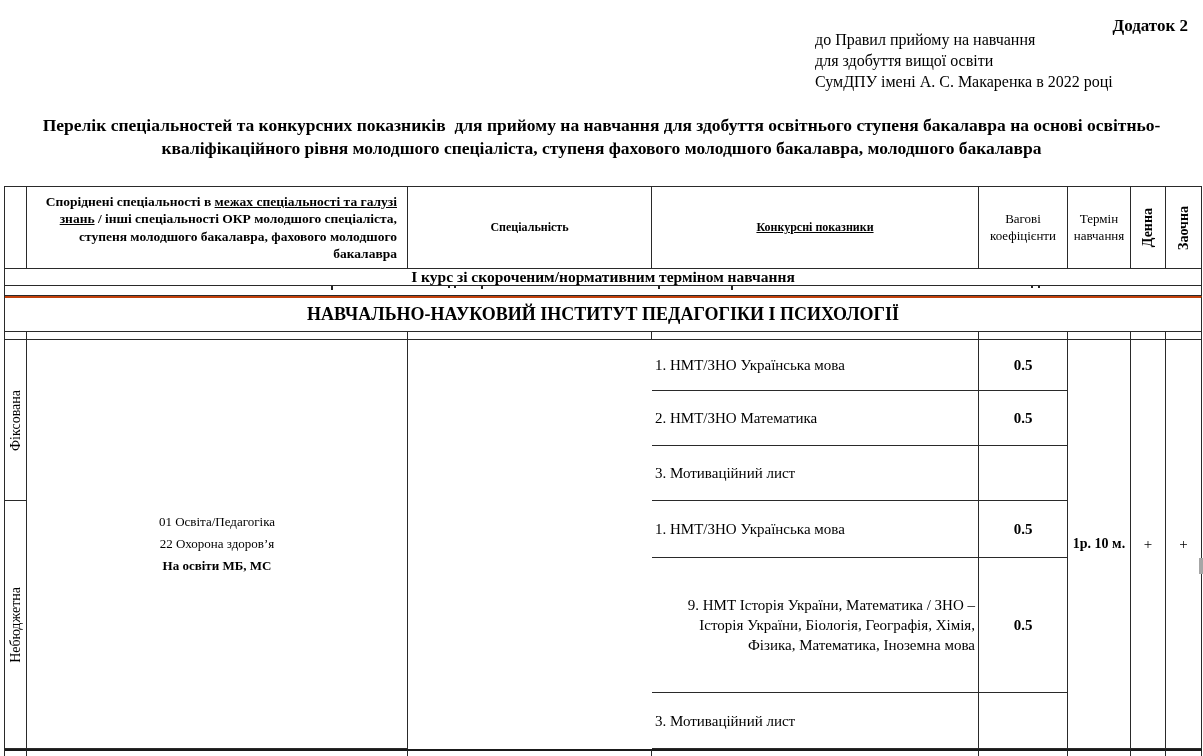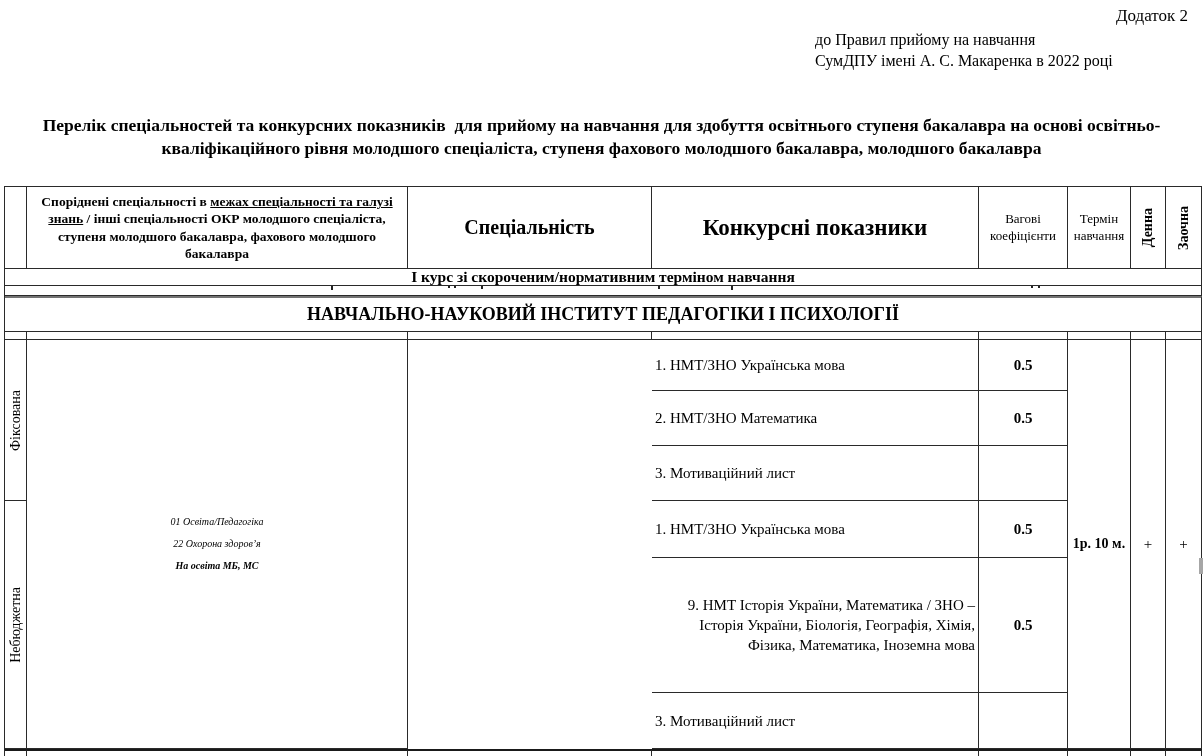--- a/index.html
+++ b/index.html
@@ -1,54 +1,54 @@
 <!DOCTYPE html>
 <html><head>
 <meta charset="utf-8">
 <style>
   html,body{margin:0;padding:0;background:#fff;}
   .page{position:relative;width:1203px;height:756px;background:#fff;overflow:hidden;
         font-family:"Liberation Serif","DejaVu Serif",serif;color:#000;}
   
-  .appendix-label{position:absolute;top:6px;right:15px;font-size:17px;font-weight:normal;}
+  .appendix-label{position:absolute;top:16px;right:15px;font-size:17px;font-weight:bold;}
   .appendix-lines{position:absolute;top:29px;left:815px;font-size:16px;line-height:21px;}
   
   .doc-title{position:absolute;top:114px;left:30px;width:1143px;text-align:center;
              font-size:17.5px;font-weight:bold;line-height:23px;white-space:pre-wrap;}
   
   .tbl{position:absolute;top:186px;left:4px;display:grid;
        grid-template-columns:22px 381px 244px 327px 89px 63px 35px 36px;
        grid-template-rows:82px 17px 10px 36px 8px 51px 55px 55px 57px 135px 56px 8px;
        border-top:1px solid #2a2a2a;border-left:1px solid #2a2a2a;}
   .cell{border-right:1px solid #2a2a2a;border-bottom:1px solid #2a2a2a;
         display:flex;align-items:center;justify-content:center;
         overflow:hidden;box-sizing:border-box;text-align:center;}
   .left{justify-content:flex-start;text-align:right;padding:0 3px;}
   .b{font-weight:bold;}
   .vrl{writing-mode:vertical-rl;transform:rotate(180deg);}
   
   .c-h1{grid-area:1/1/2/2;}
-  .c-h2{grid-area:1/2/2/3;font-size:13.5px;font-weight:bold;line-height:1.28;padding:0 10px;}
+  .c-h2{grid-area:1/2/2/3;font-size:13.5px;font-weight:bold;line-height:1.28;padding:0 10px;text-align:right;}
   .c-h2 .u{text-decoration:underline;}
-  .c-h3{grid-area:1/3/2/4;font-size:20px;font-weight:bold;}
-  .c-h4{grid-area:1/4/2/5;font-size:23px;font-weight:bold;}
+  .c-h3{grid-area:1/3/2/4;font-size:12px;font-weight:bold;}
+  .c-h4{grid-area:1/4/2/5;font-size:12px;font-weight:bold;text-decoration:underline;}
   .c-h5{grid-area:1/5/2/6;font-size:13px;line-height:1.3;}
   .c-h6{grid-area:1/6/2/7;font-size:13px;line-height:1.3;}
   .c-h7{grid-area:1/7/2/8;font-size:14px;font-weight:bold;}
   .c-h8{grid-area:1/8/2/9;font-size:14px;font-weight:bold;}
   
   .c-course{grid-area:2/1/3/9;font-size:15.5px;font-weight:bold;line-height:1;}
   .c-clip{grid-area:3/1/4/9;position:relative;}
-  .c-section{grid-area:4/1/5/9;font-size:18px;font-weight:bold;border-top:2px solid #737373;}
+  .c-section{grid-area:4/1/5/9;font-size:18px;font-weight:bold;border-top:2px solid #c2410c;}
   .sl1{grid-area:5/1/6/2;} .sl2{grid-area:5/2/6/3;} .sl3{grid-area:5/3/6/4;} .sl4{grid-area:5/4/6/5;}
   .sl5{grid-area:5/5/6/6;} .sl6{grid-area:5/6/6/7;} .sl7{grid-area:5/7/6/8;} .sl8{grid-area:5/8/6/9;}
   
   .c-fix{grid-area:6/1/9/2;font-size:14px;}
   .c-neb{grid-area:9/1/12/2;font-size:14px;}
-  .c-rel{grid-area:6/2/12/3;font-size:10px;line-height:22px;font-style:italic;}
+  .c-rel{grid-area:6/2/12/3;font-size:13px;line-height:22px;}
   .c-spec{grid-area:6/3/12/4;font-size:15px;line-height:22px;}
   .c-i1{grid-area:6/4/7/5;} .c-i2{grid-area:7/4/8/5;} .c-i3{grid-area:8/4/9/5;}
   .c-i4{grid-area:9/4/10/5;} .c-i5{grid-area:10/4/11/5;} .c-i6{grid-area:11/4/12/5;}
   .ind{font-size:15px;line-height:20px;}
   .c-w1{grid-area:6/5/7/6;} .c-w2{grid-area:7/5/8/6;} .c-w3{grid-area:8/5/9/6;}
   .c-w4{grid-area:9/5/10/6;} .c-w5{grid-area:10/5/11/6;} .c-w6{grid-area:11/5/12/6;}
   .wv{font-size:15px;font-weight:bold;}
   .c-dur{grid-area:6/6/12/7;font-size:14px;font-weight:bold;text-align:center;}
   .c-den{grid-area:6/7/12/8;font-size:15px;}
   .c-zao{grid-area:6/8/12/9;font-size:15px;}
@@ -62,20 +62,21 @@
   .scroll-thumb{position:absolute;left:1199px;top:558px;width:4px;height:16px;background:#a6a6a6;}
 </style>
 </head>
 <body>
 
 <div class="page">
 
   <div class="appendix-label">Додаток 2</div>
   <div class="appendix-lines">
     <div>до Правил прийому на навчання</div>
+    <div>для здобуття вищої освіти</div>
     <div>СумДПУ імені А. С. Макаренка в 2022 році</div>
   </div>
 
   <div class="doc-title">Перелік спеціальностей та конкурсних показників  для прийому на навчання для здобуття освітнього ступеня бакалавра на основі освітньо-кваліфікаційного рівня молодшого спеціаліста, ступеня фахового молодшого бакалавра, молодшого бакалавра</div>
 
   <div class="tbl">
 
     <div class="cell c-h1"></div>
     <div class="cell c-h2">
       <div><span>Споріднені спеціальності в </span><span class="u">межах спеціальності та галузі знань</span><span> / інші спеціальності ОКР молодшого спеціаліста, ступеня молодшого бакалавра, фахового молодшого бакалавра</span></div>
@@ -119,21 +120,21 @@
         <span class="vrl">Фіксована</span>
       </div>
     <div class="cell c-neb">
         <span class="vrl">Небюджетна</span>
       </div>
 
     <div class="cell c-rel">
       <div>
         <div>01 Освіта/Педагогіка</div>
         <div>22 Охорона здоров’я</div>
-        <div class="b">На освіта МБ, МС</div>
+        <div class="b">На освіти МБ, МС</div>
       </div>
     </div>
 
 
     <div class="cell left ind c-i1">1. НМТ/ЗНО Українська мова</div>
     <div class="cell left ind c-i2">2. НМТ/ЗНО Математика</div>
     <div class="cell left ind c-i3">3. Мотиваційний лист</div>
     <div class="cell left ind c-i4">1. НМТ/ЗНО Українська мова</div>
     <div class="cell left ind c-i5">9. НМТ Історія України, Математика / ЗНО – Історія України, Біологія, Географія, Хімія, Фізика, Математика, Іноземна мова</div>
     <div class="cell left ind c-i6">3. Мотиваційний лист</div>

